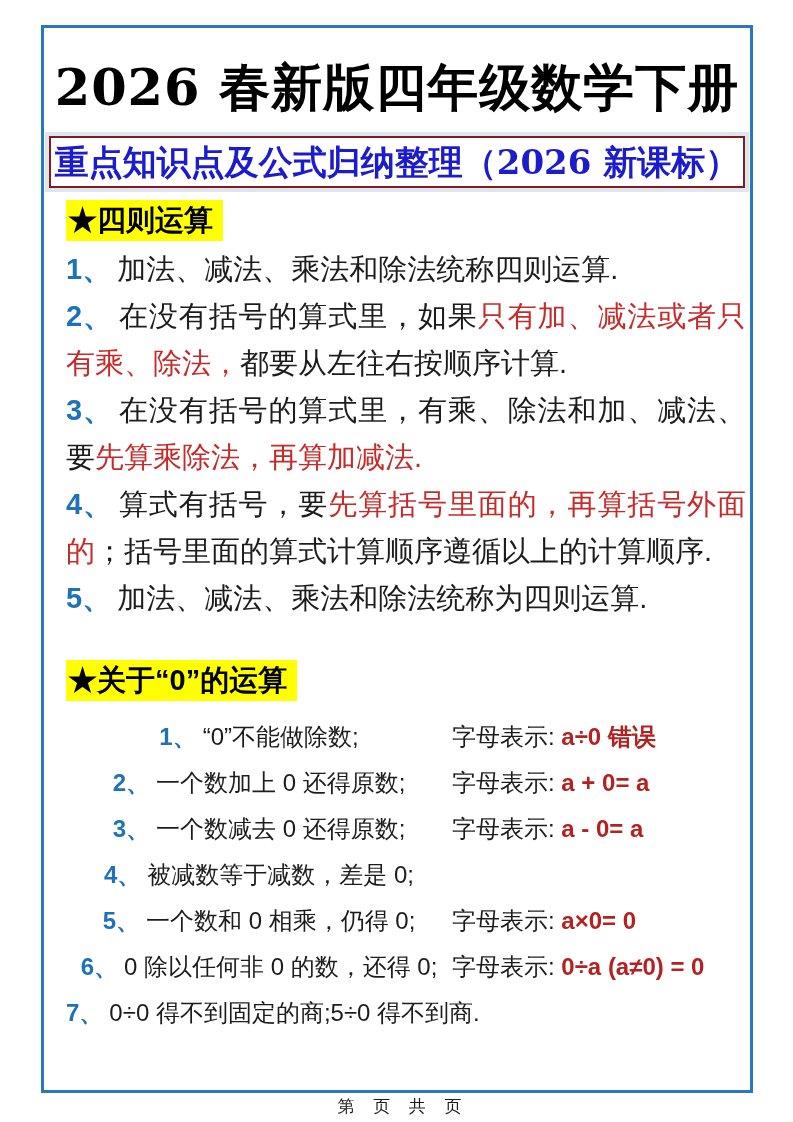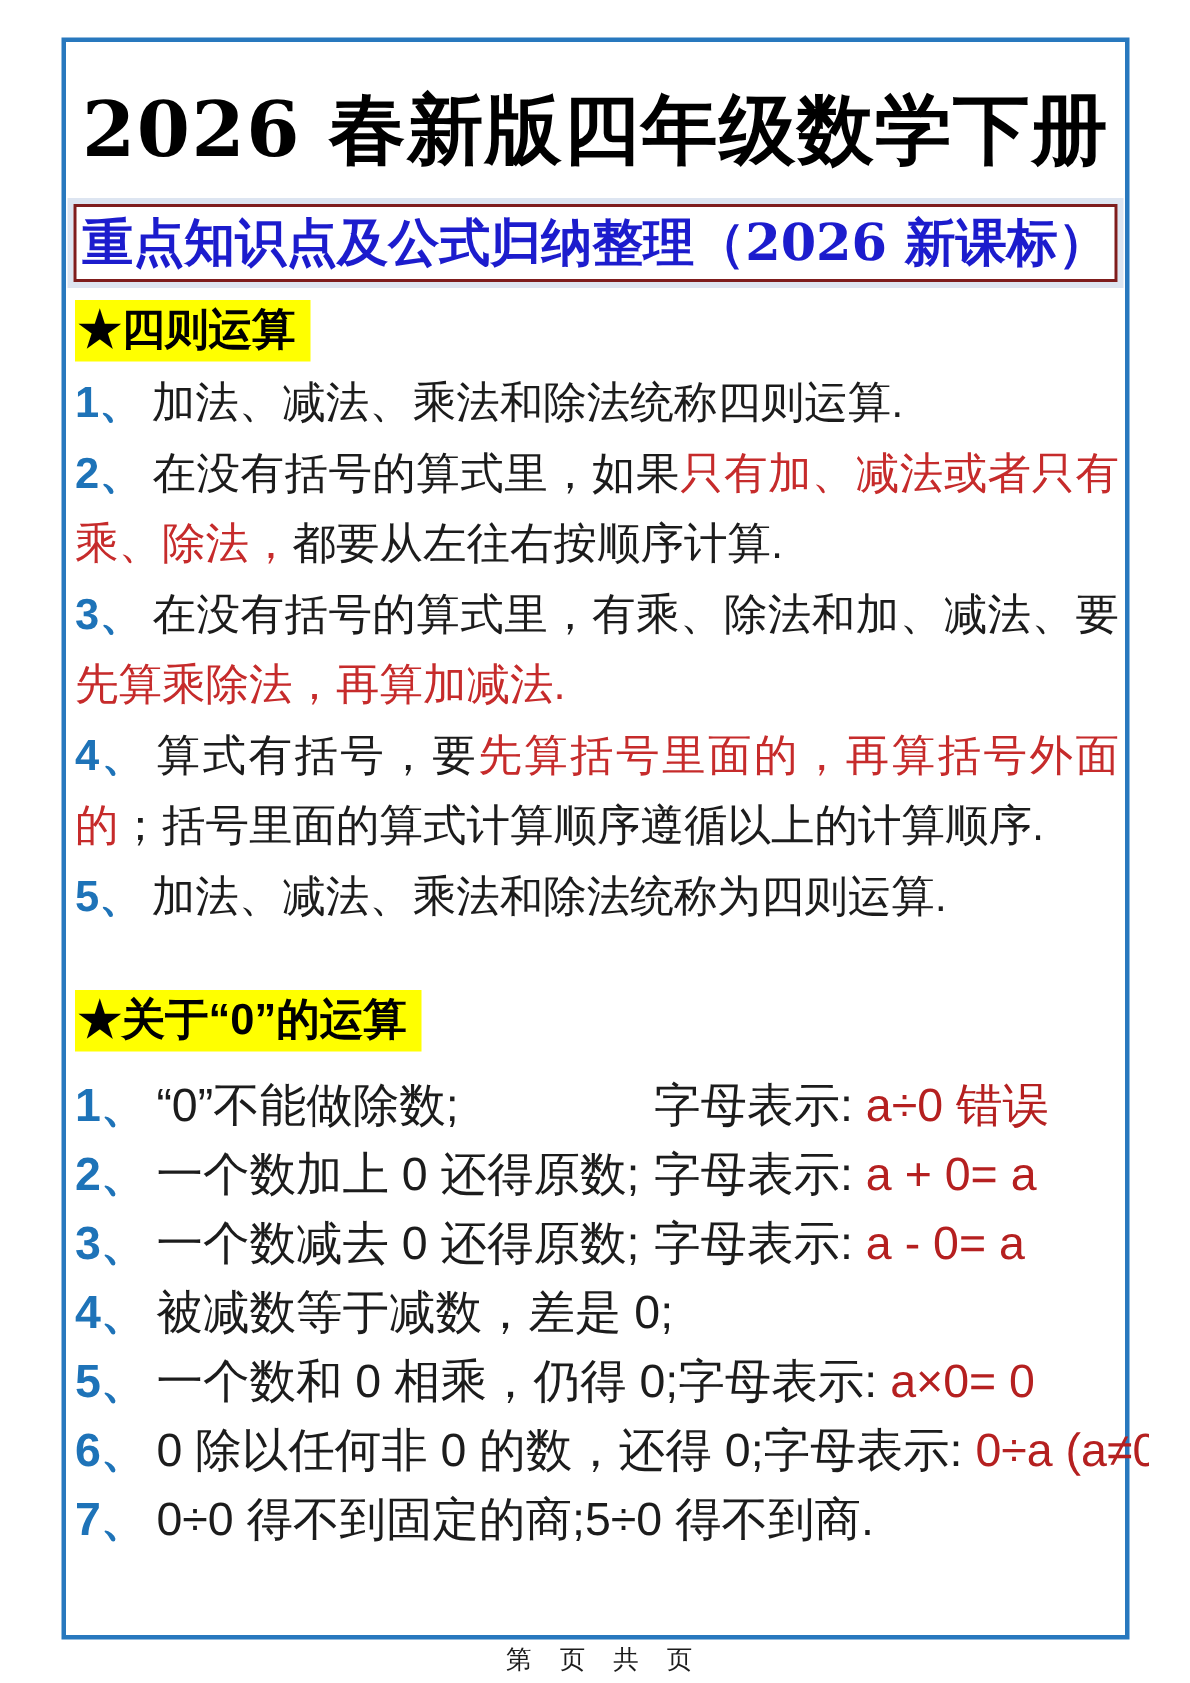--- a/index.html
+++ b/index.html
@@ -39,20 +39,21 @@
     text-align:center;
     font-family:"DejaVu Serif",serif;
     font-weight:bold;
     font-size:34px;
     line-height:48px;
     color:var(--subtitle-blue,#1c1ccd);
     white-space:nowrap;
   }
   .content{
     padding:0 4px 0 6px;
+    margin-left:16px;
   }
   .sec-heading{
     display:inline-block;
     margin:8px 0 0 0;
     background:var(--highlight-yellow,#ffff00);
     color:#000;
     font-weight:bold;
     font-size:29px;
     line-height:40px;
     padding:0 10px 1px 2px;
@@ -68,27 +69,28 @@
   .num{
     color:var(--num-blue,#1e73b8);
     font-weight:bold;
     margin-right:6px;
   }
   .red{color:var(--red-text,#c62b2b);}
   .sec2-block{margin-top:30px;}
   .sec2-list{margin-top:13px;}
   .zrow{
     display:flex;
-    font-size:31px;
+    font-size:24px;
     line-height:46px;
     color:var(--ink,#1c1c1c);
     white-space:nowrap;
+    text-align:center;
   }
   .zleft{flex:none;min-width:386px;}
-  .zformula{color:var(--formula-red,#b52020);}
+  .zformula{color:var(--formula-red,#b52020);font-weight:bold;}
   .footer{
     position:absolute;
     left:0;right:0;
     top:1095px;
     text-align:center;
     font-size:17px;
     letter-spacing:7px;
     color:#1c1c1c;
     padding-left:40px;
   }

